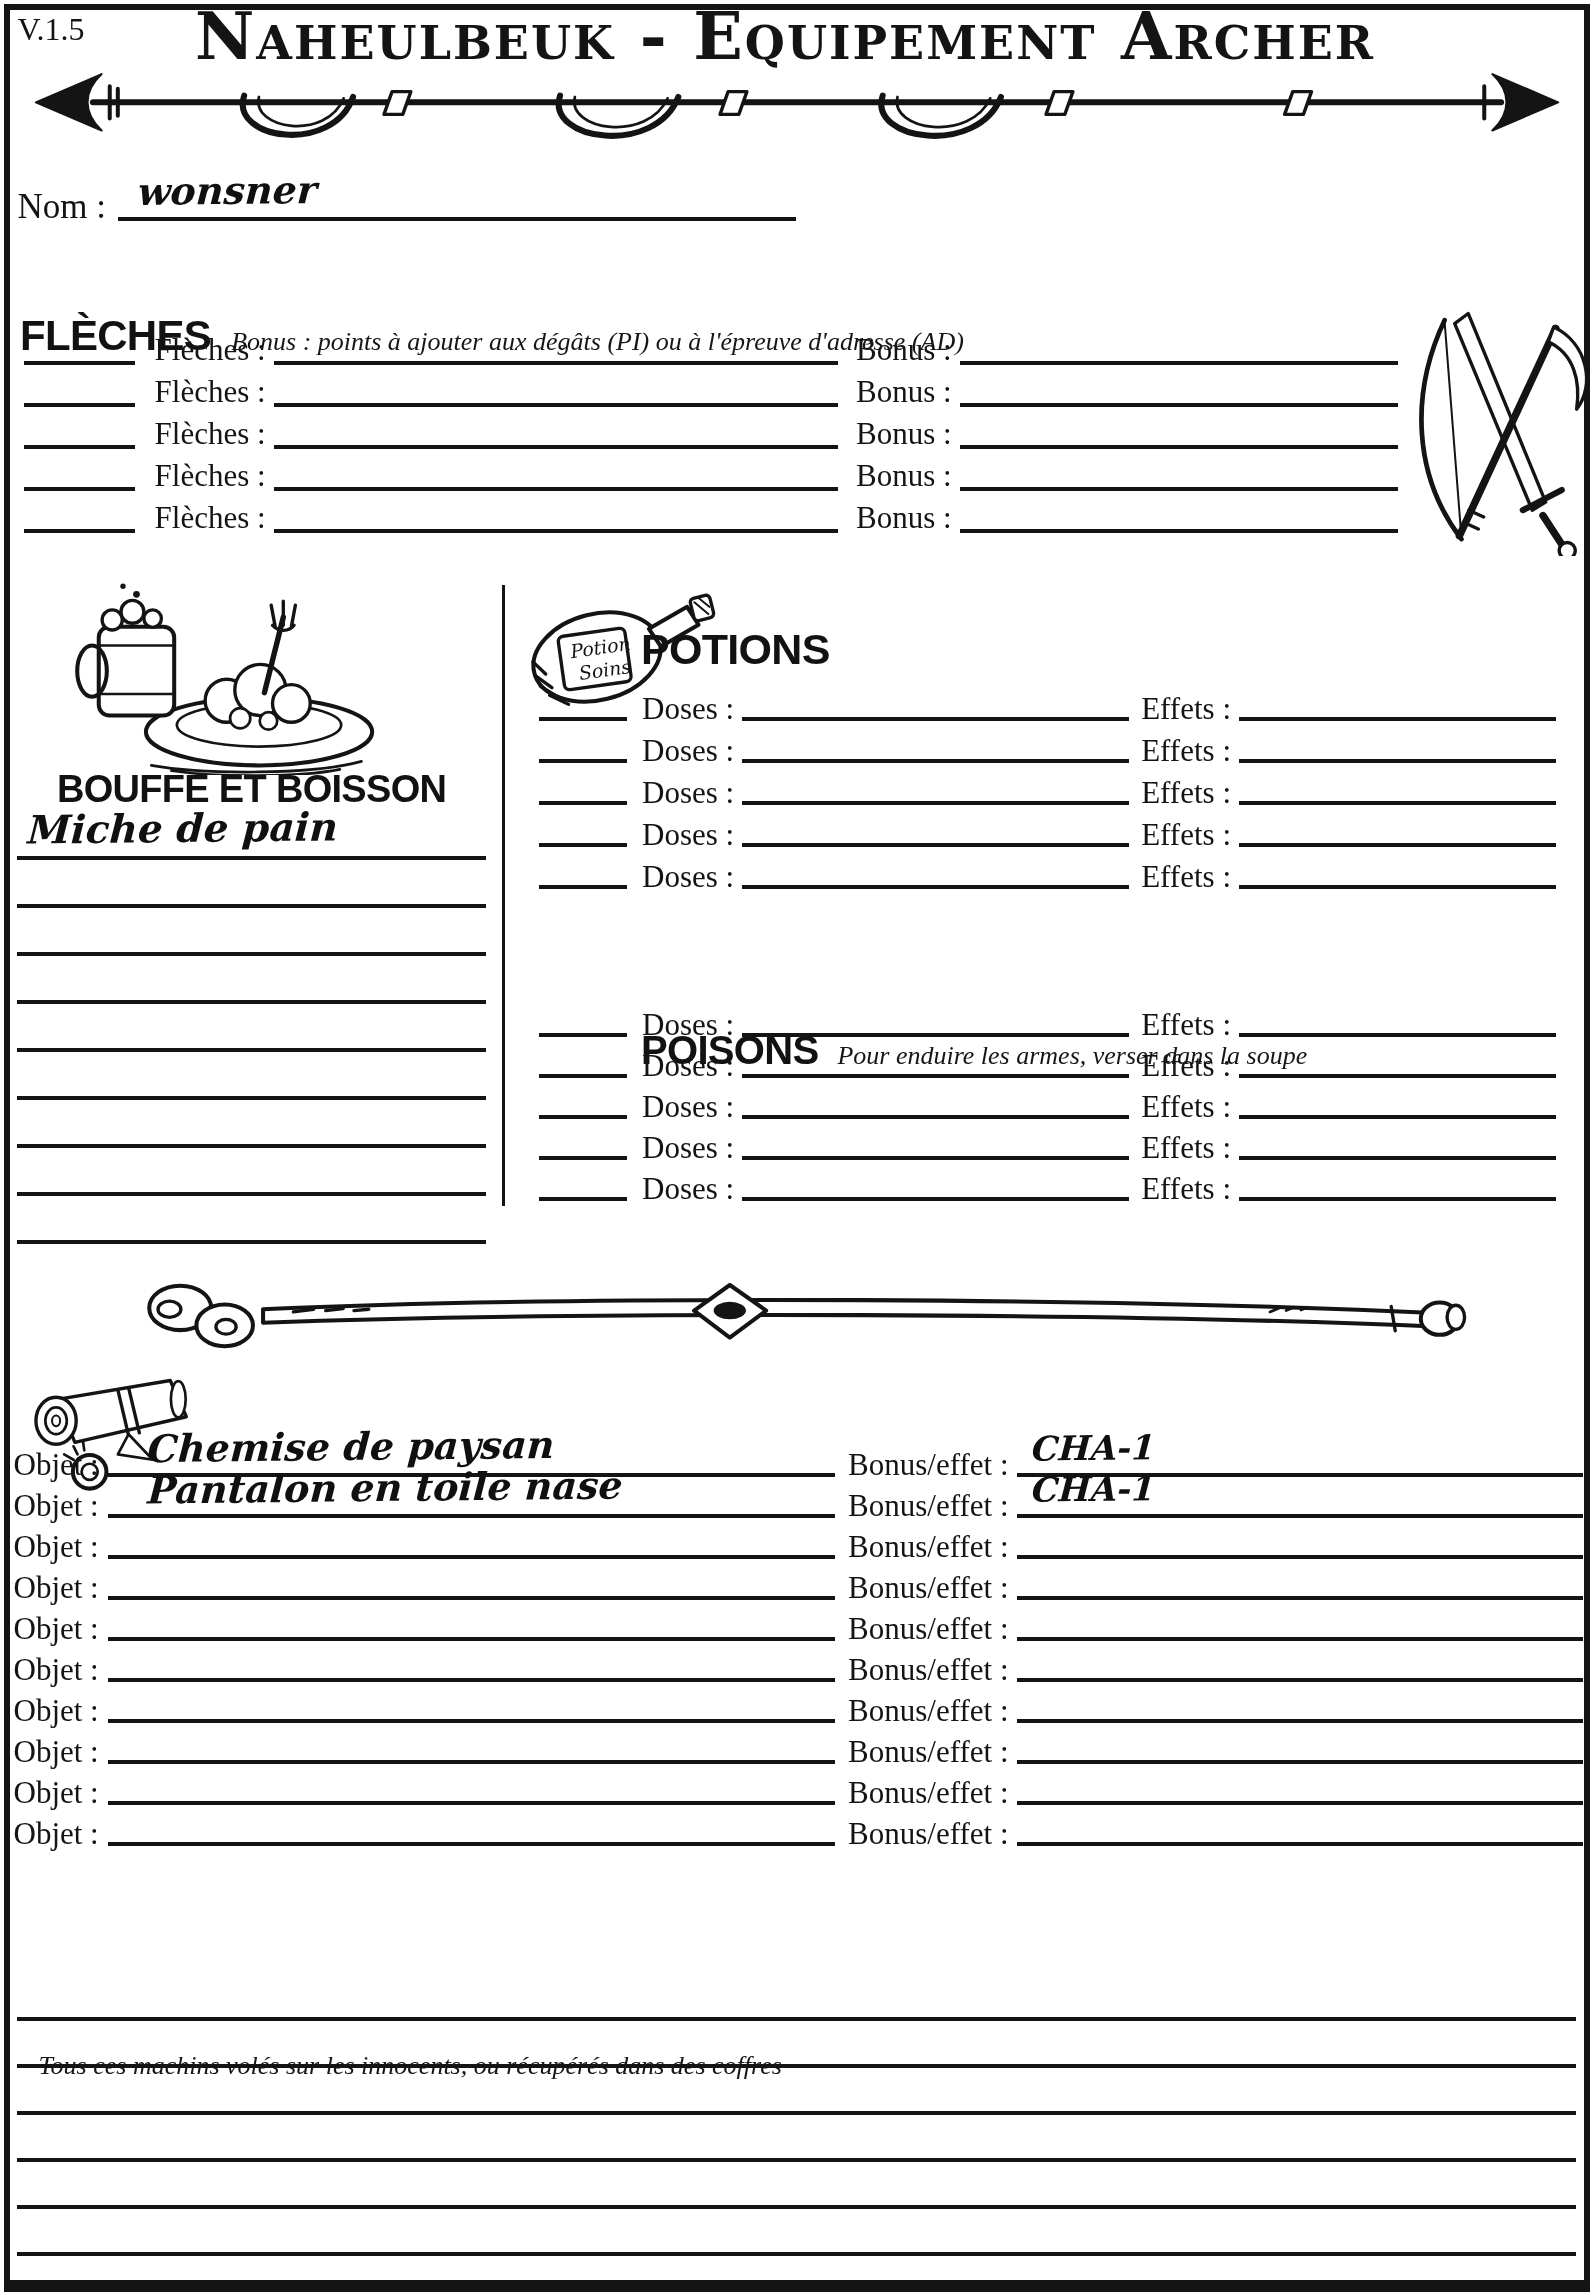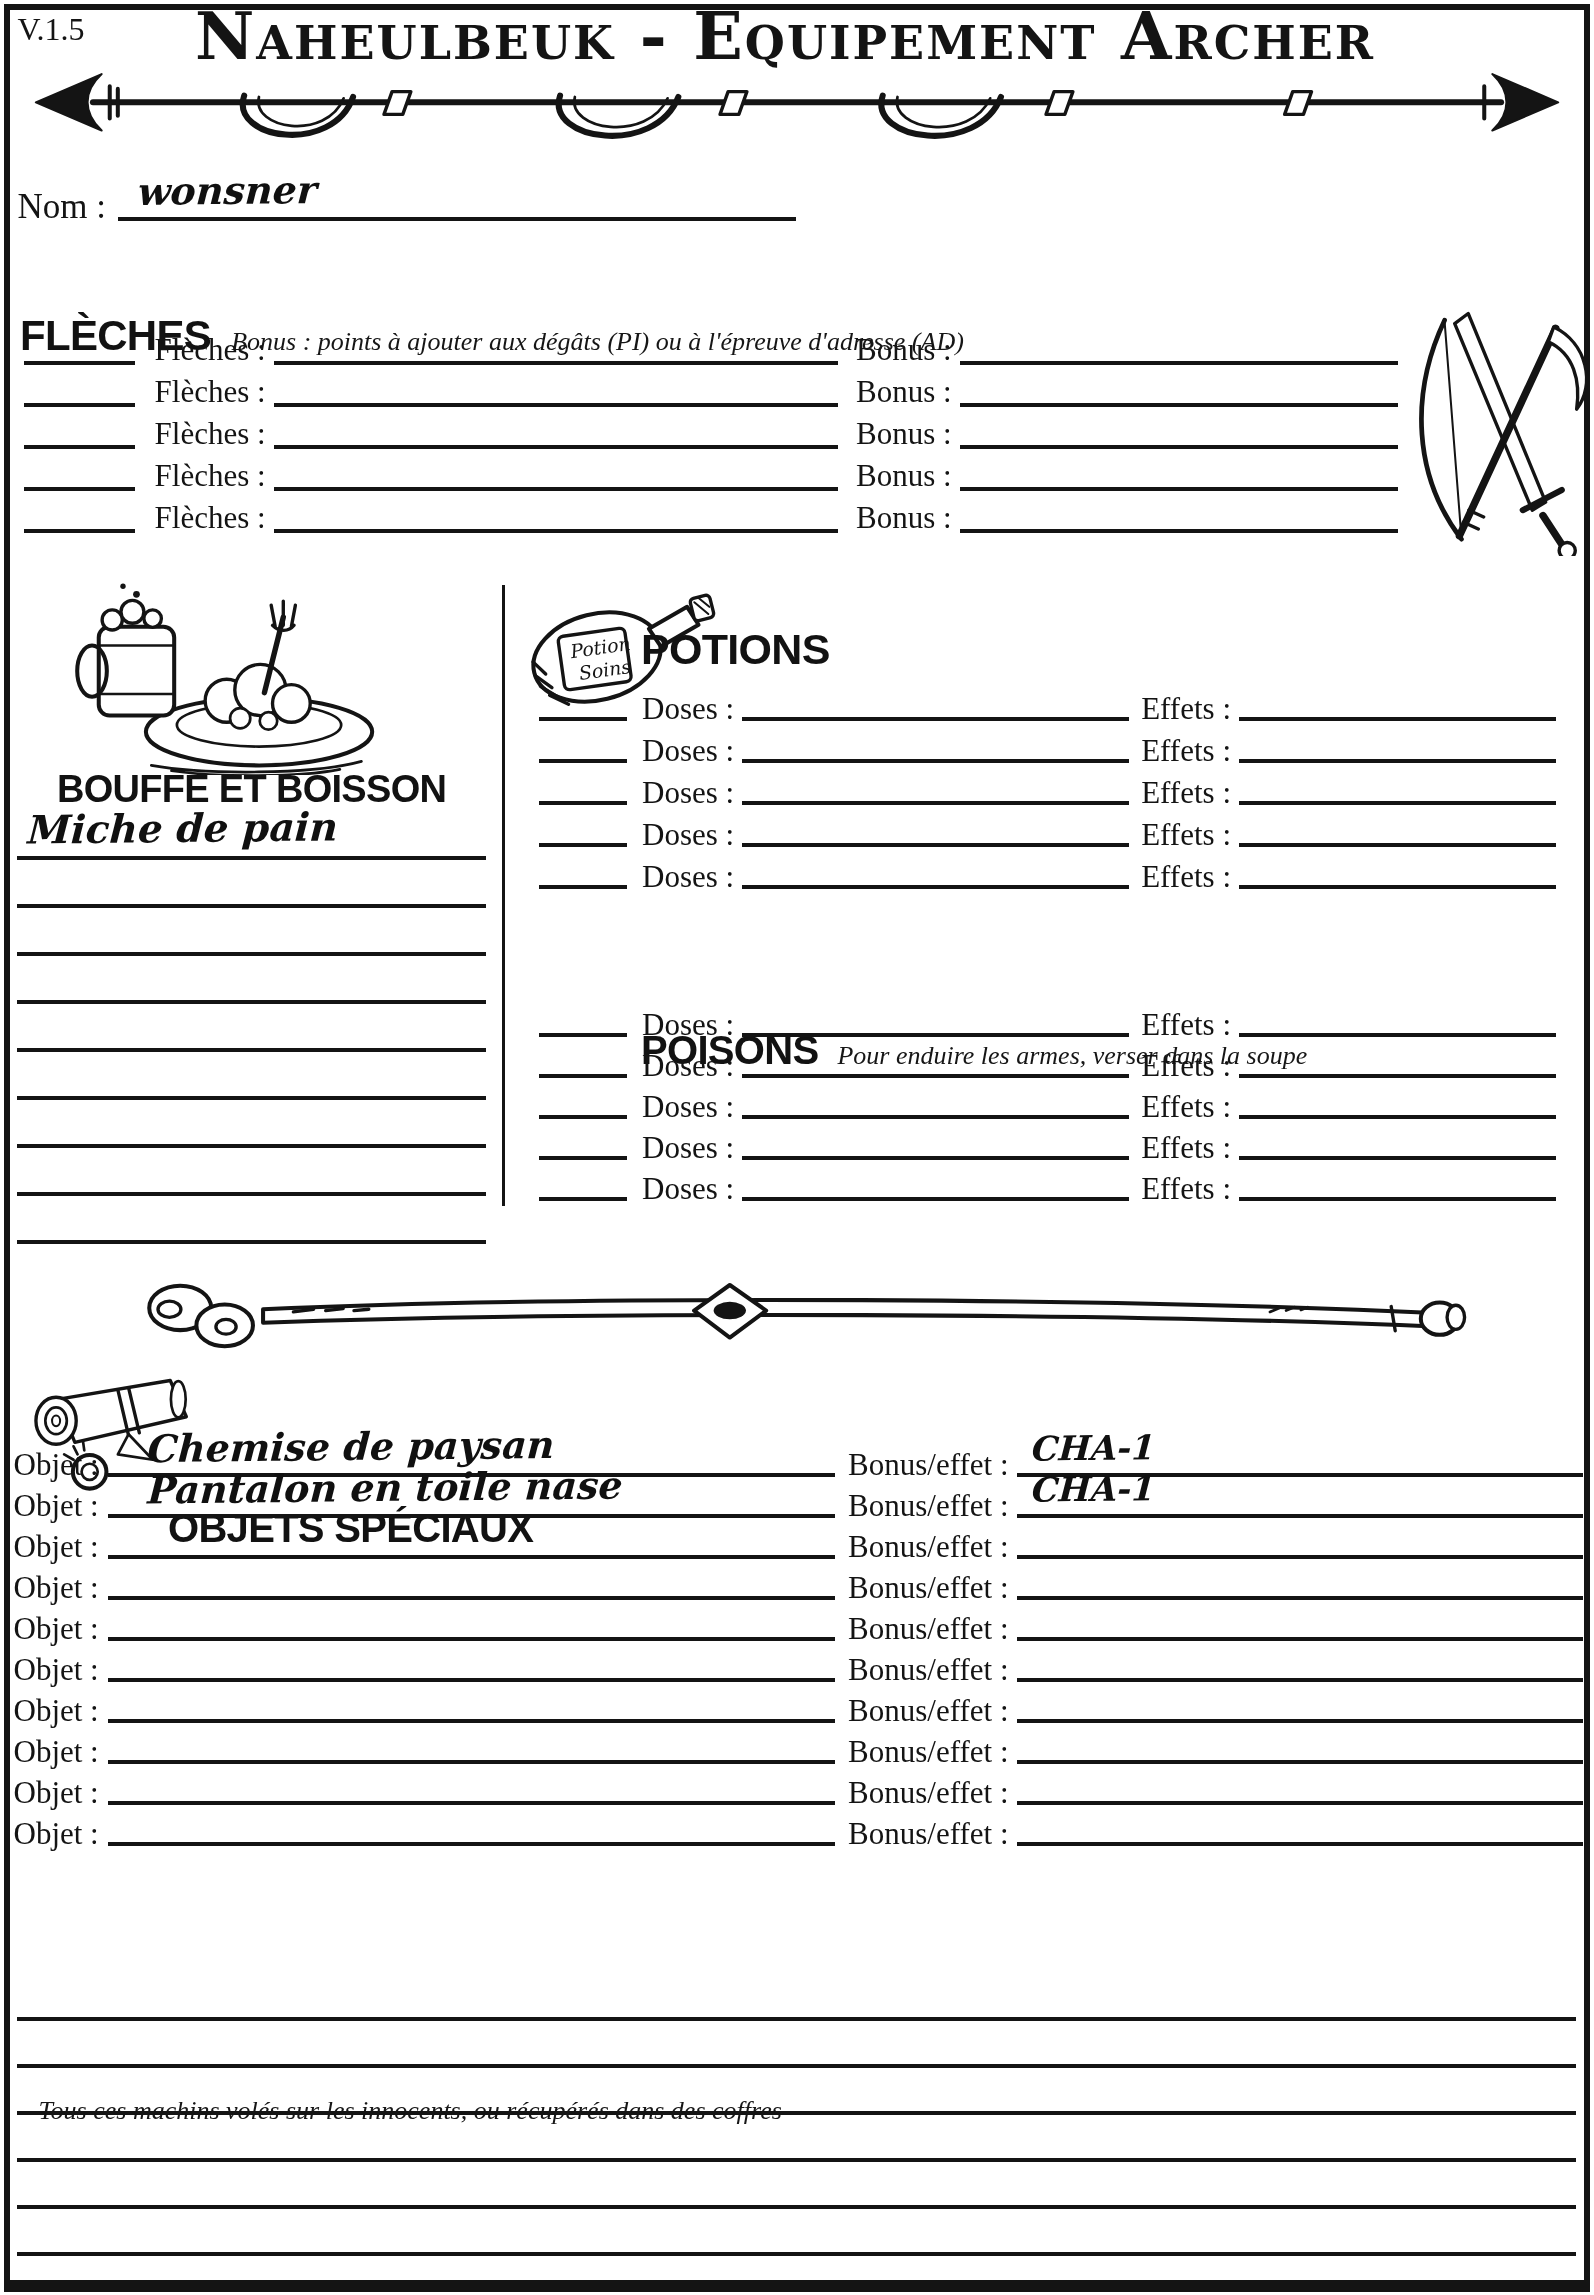--- a/index.html
+++ b/index.html
@@ -347,21 +347,20 @@
   <ellipse cx="58" cy="92" rx="6" ry="8" fill="none" stroke="#141414" stroke-width="3"></ellipse>
   <ellipse cx="240" cy="60" rx="11" ry="27" fill="#ffffff" stroke="#141414" stroke-width="4"></ellipse>
   <path d="M150 46 L166 114 M166 43 L182 110" stroke="#141414" stroke-width="5" fill="none"></path>
   <path d="M166 112 L202 150 L150 142 Z" fill="#ffffff" stroke="#141414" stroke-width="4"></path>
   <circle cx="108" cy="168" r="25" fill="#ffffff" stroke="#141414" stroke-width="6"></circle>
   <circle cx="108" cy="168" r="12" fill="#ffffff" stroke="#141414" stroke-width="4"></circle>
   <path d="M84 130 L90 142 M70 142 L84 150 M98 122 L100 136" stroke="#141414" stroke-width="4" fill="none"></path>
 </svg>
 
 <div class="abs frow" style="left:168px;top:1373px;align-items:baseline;">
-  <span class="hdr" style="font-size:40px;">OBJETS SPÉCIAUX</span>
 </div>
 
 <div class="abs" style="left:13.5px;top:1436px;width:1569px;">
   <div class="frow" style="height:41px;">
     <span class="lbl">Objet :</span>
     <span class="ln" style="flex:1;margin:0 13.5px 0 9.4px;">
         <span class="hand" style="position:absolute;left:40px;bottom:4px;font-size:38px;">Chemise de paysan</span>
       </span>
     <span class="lbl">Bonus/effet :</span>
     <span class="ln" style="width:566px;margin-left:8px;">

